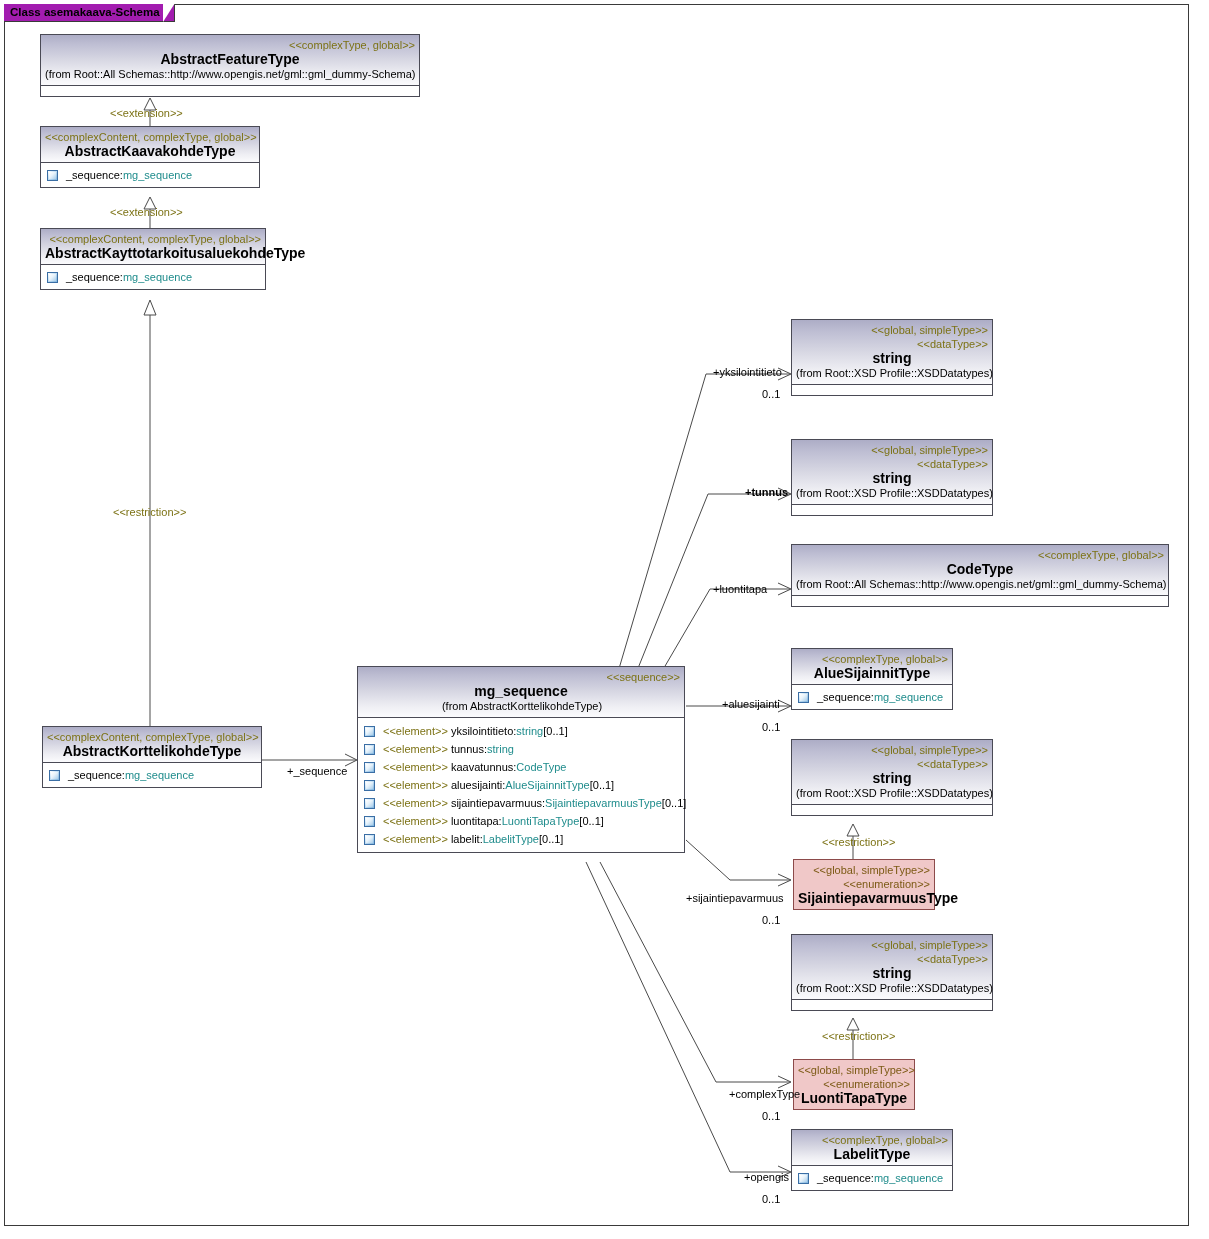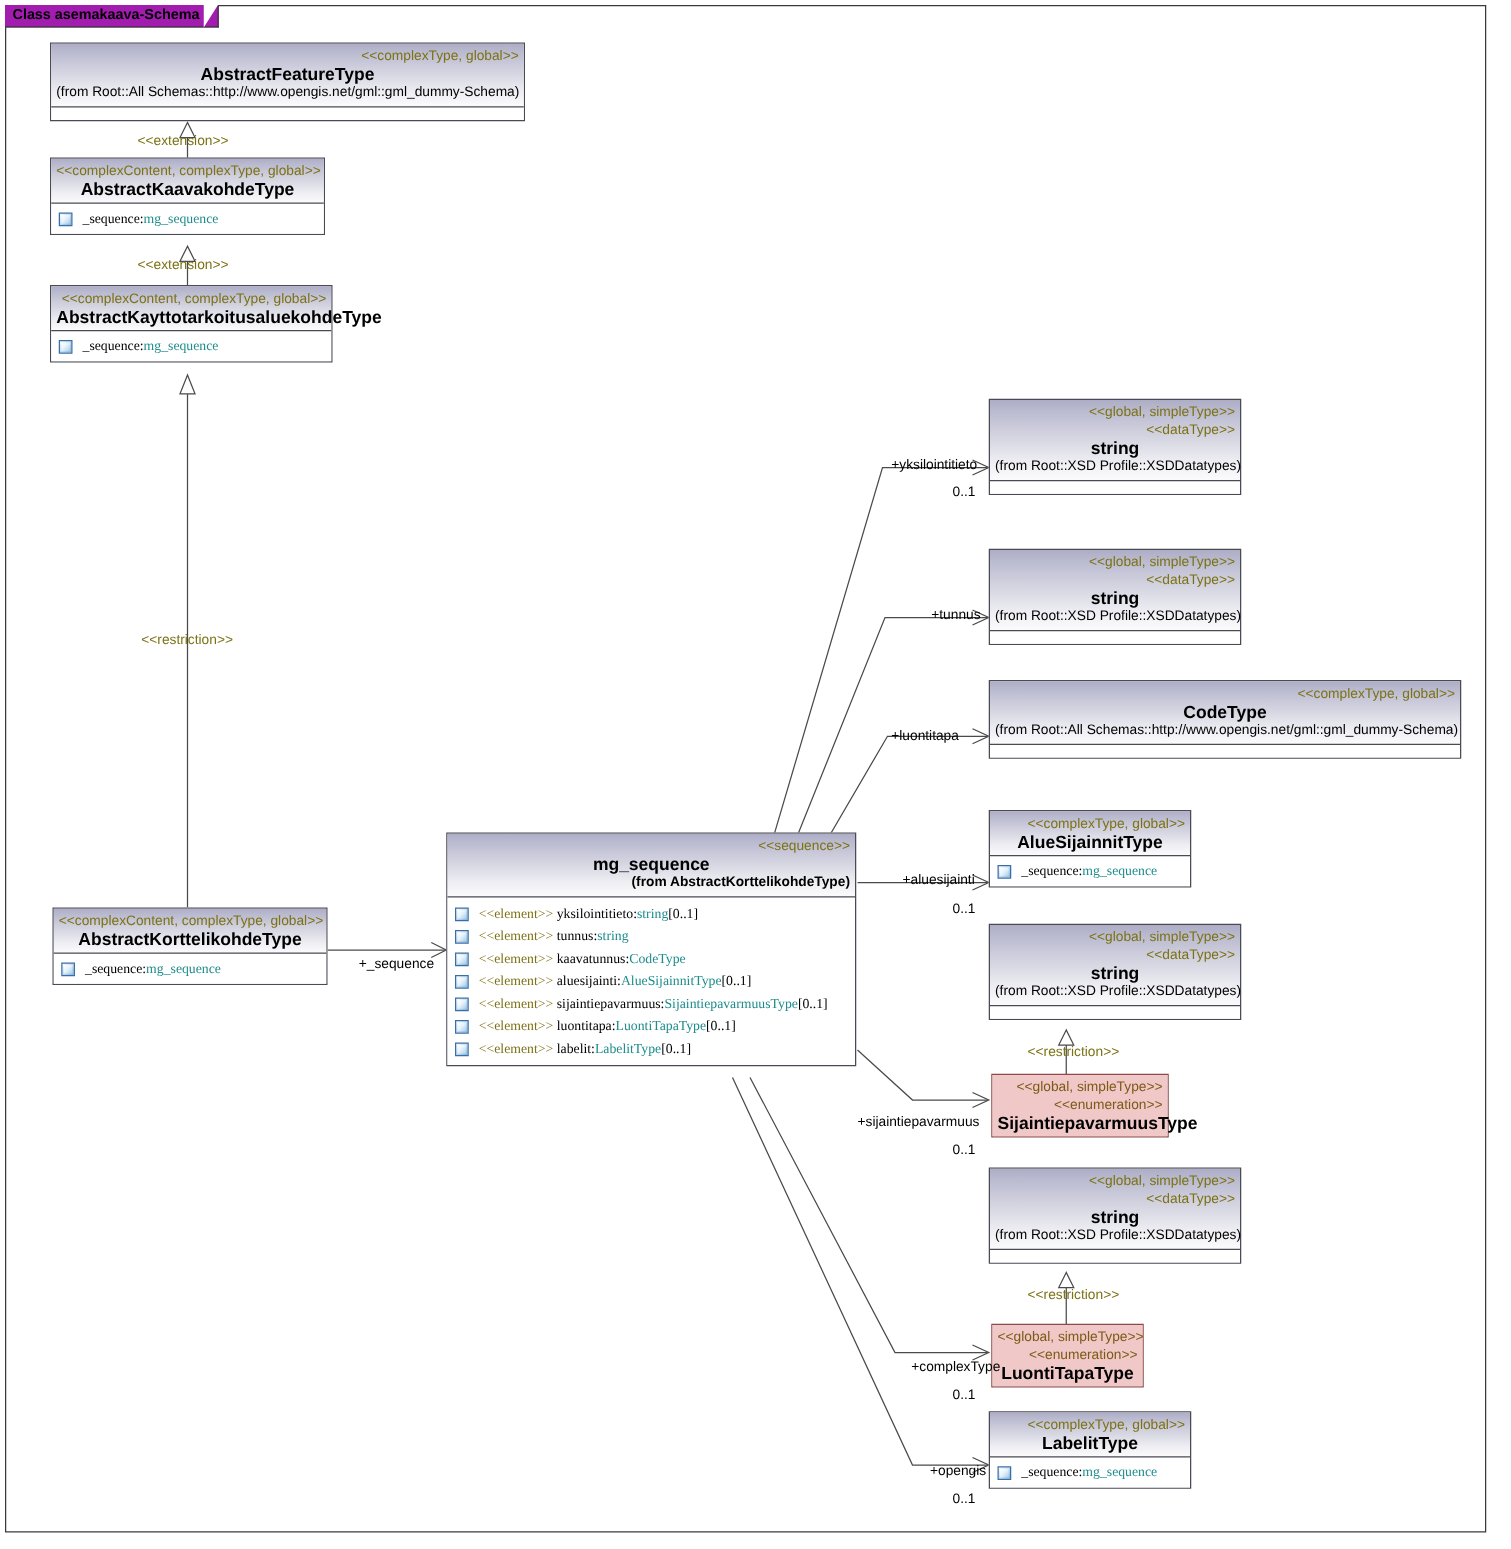--- a/index.html
+++ b/index.html
@@ -50,35 +50,34 @@
   }
   .uml .stereo{
     color:#7c7215;font-size:11px;line-height:14px;white-space:nowrap;text-align:right;
   }
   .uml .cname{
     font-weight:bold;font-size:14px;color:#000;line-height:15px;white-space:nowrap;
   }
   .uml .from{
     font-size:11px;color:#000;line-height:15px;white-space:nowrap;
   }
-  .uml .from.left{text-align:right;padding-left:2px;font-weight:bold;}
+  .uml .from.left{text-align:center;padding-left:2px;}
   .uml .compart{
     border-top:1px solid #4a4a55;
     padding:3px 2px 3px 2px;
     background:#ffffff;
   }
   .uml .emptycompart{
     border-top:1px solid #4a4a55;height:10px;background:#ffffff;
   }
   .attr{
     display:flex;align-items:center;
     line-height:16px;height:18px;
     white-space:nowrap;font-size:11px;
     padding-left:4px;
-    font-family:Liberation Serif, serif;
   }
   .sqicon{
     display:inline-block;width:11px;height:11px;margin-right:8px;flex:0 0 auto;
     background:linear-gradient(135deg,#ffffff 0%,#cfe6f7 35%,#7fb4de 100%);
     border:1px solid #3a6ea5;box-sizing:border-box;
     position:relative;
   }
   .sqicon:after{
     content:"";position:absolute;left:1px;top:1px;right:1px;bottom:1px;
     background:linear-gradient(135deg,#ffffff 0%,#e8f3fb 45%,#a8cdea 100%);
@@ -343,21 +342,21 @@
   <div class="lbl stereo-lbl" style="left:110px;top:206px;">&lt;&lt;extension&gt;&gt;</div>
   <div class="lbl stereo-lbl" style="left:113px;top:506px;">&lt;&lt;restriction&gt;&gt;</div>
   <div class="lbl stereo-lbl" style="left:822px;top:836px;">&lt;&lt;restriction&gt;&gt;</div>
   <div class="lbl stereo-lbl" style="left:822px;top:1030px;">&lt;&lt;restriction&gt;&gt;</div>
 
   <div class="lbl" style="left:287px;top:765px;">+_sequence</div>
 
   <div class="lbl" style="left:713px;top:366px;">+yksilointitieto</div>
   <div class="lbl card" style="left:762px;top:388px;">0..1</div>
 
-  <div class="lbl" style="left:745px;top:486px;">+tunnus</div>
+  <div class="lbl" style="left:745px;top:486px;font-weight:bold;">+tunnus</div>
 
   <div class="lbl" style="left:713px;top:583px;">+luontitapa</div>
 
   <div class="lbl" style="left:722px;top:698px;">+aluesijainti</div>
   <div class="lbl card" style="left:762px;top:721px;">0..1</div>
 
   <div class="lbl" style="left:686px;top:892px;">+sijaintiepavarmuus</div>
   <div class="lbl card" style="left:762px;top:914px;">0..1</div>
 
   <div class="lbl" style="left:729px;top:1088px;">+complexType</div>

